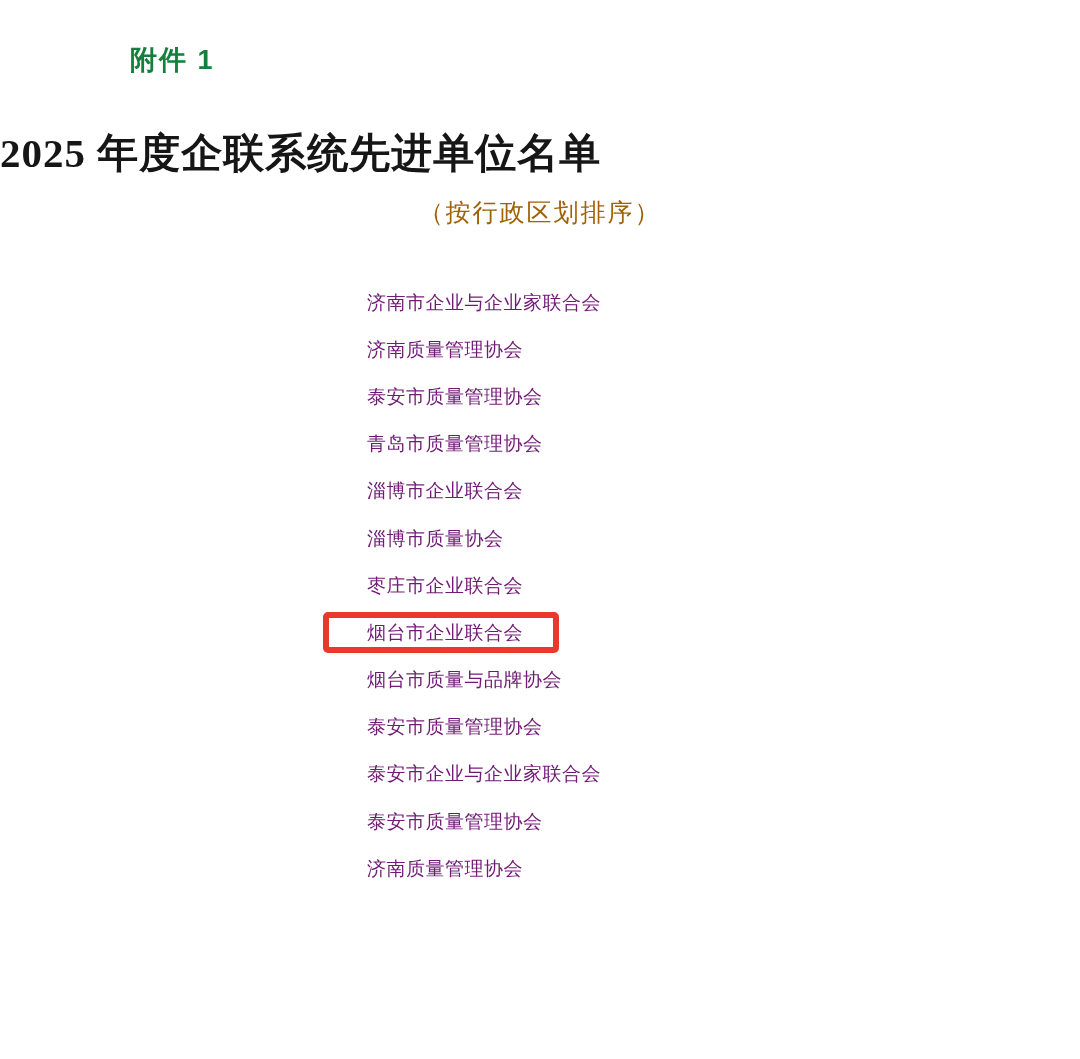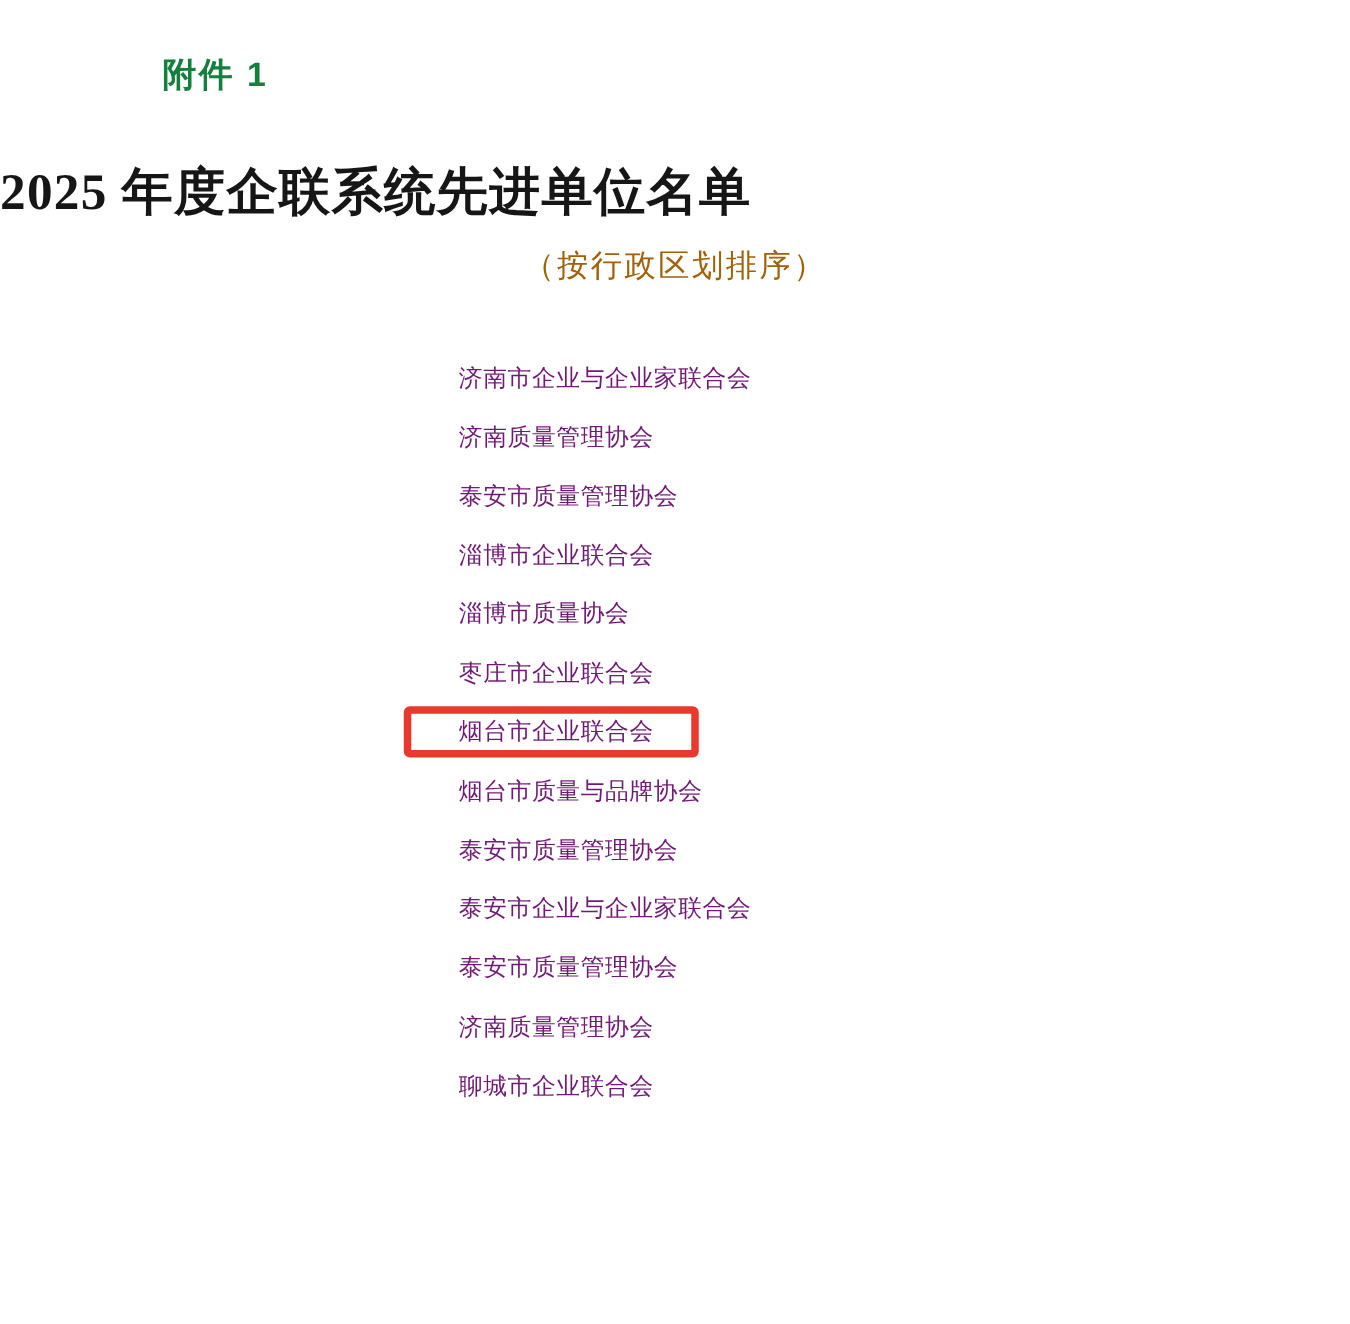--- a/index.html
+++ b/index.html
@@ -75,27 +75,27 @@
   <div class="attachment-label">附件 1</div>
 
   <h1 class="doc-title">2025 年度企联系统先进单位名单</h1>
 
   <div class="doc-subtitle">（按行政区划排序）</div>
 
   <div class="unit-list">
     <div class="unit-item">济南市企业与企业家联合会</div>
     <div class="unit-item">济南质量管理协会</div>
     <div class="unit-item">泰安市质量管理协会</div>
+    <div class="unit-item">青岛市质量管理协会</div>
     <div class="unit-item">淄博市企业联合会</div>
     <div class="unit-item">淄博市质量协会</div>
     <div class="unit-item">枣庄市企业联合会</div>
     <div class="unit-item">
       <span class="highlight-box">烟台市企业联合会</span>
     </div>
     <div class="unit-item">烟台市质量与品牌协会</div>
     <div class="unit-item">泰安市质量管理协会</div>
     <div class="unit-item">泰安市企业与企业家联合会</div>
     <div class="unit-item">泰安市质量管理协会</div>
     <div class="unit-item">济南质量管理协会</div>
-    <div class="unit-item">聊城市企业联合会</div>
   </div>
 
 </div>
 
 </body></html>

